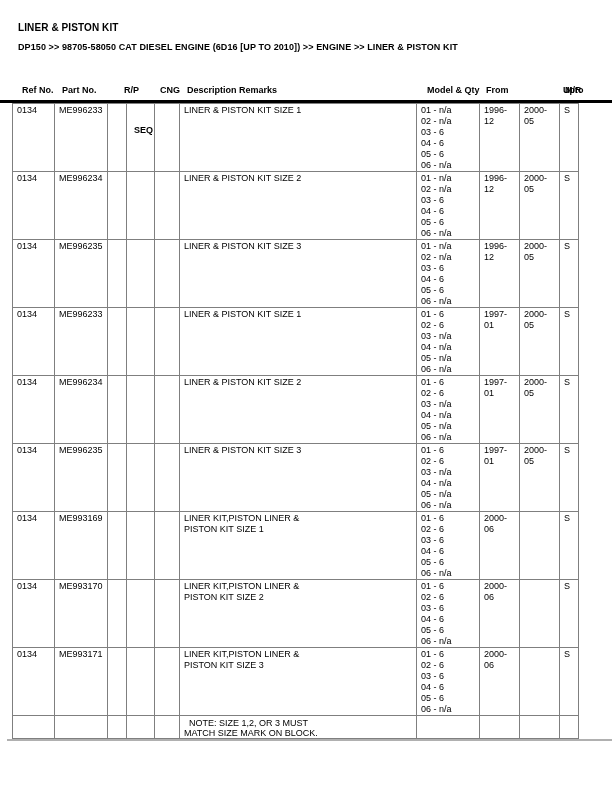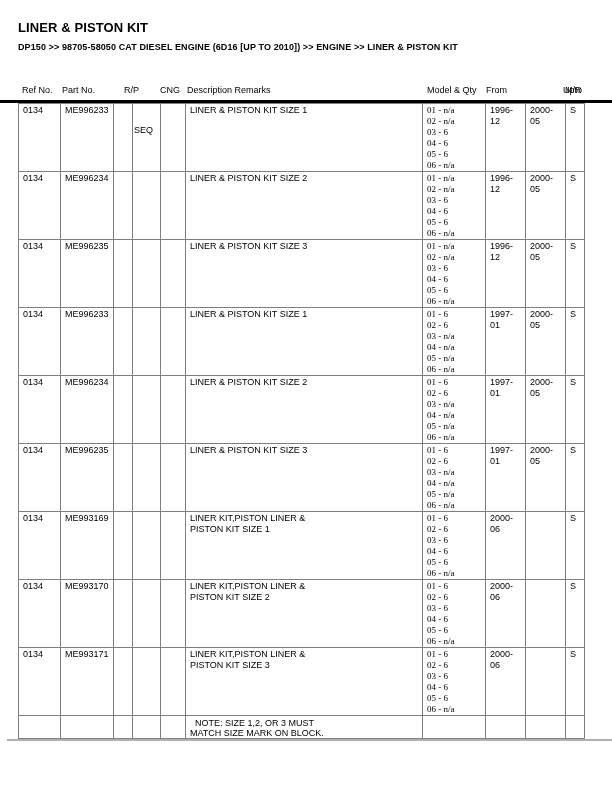--- a/index.html
+++ b/index.html
@@ -8,32 +8,32 @@
     width: 612px; height: 792px;
     font-family: "Liberation Sans", sans-serif;
     color: #000;
     position: relative;
     overflow: hidden;
   }
   .page { position: absolute; left: 0; top: 0; width: 612px; height: 792px; background: #fff; }
 
   .doc-title {
     position: absolute; left: 18px; top: 22px;
-    font-size: 13px; font-weight: bold; line-height: 11px;
+    font-size: 10px; font-weight: bold; line-height: 11px;
     letter-spacing: 0.1px; white-space: nowrap;
   }
   .breadcrumb {
     position: absolute; left: 18px; top: 42px;
     font-size: 9px; font-weight: bold; line-height: 11px;
     letter-spacing: 0.1px; white-space: nowrap; text-align: right;
   }
 
   .col-head {
     position: absolute; top: 85px;
-    font-size: 9px; font-weight: normal; line-height: 11px;
+    font-size: 9px; font-weight: bold; line-height: 11px;
     white-space: nowrap;
   }
   .h-ref   { left: 22px; }
   .h-part  { left: 62px; }
   .h-rp    { left: 112px; margin-left: 12px; }
   .h-seq   { left: 134px; margin-top: 40px; }
   .h-cng   { left: 160px; }
   .h-desc  { left: 187px; }
   .h-model { left: 427px; }
   .h-from  { left: 486px; }
@@ -43,38 +43,38 @@
   .header-rule {
     position: absolute; left: 0; top: 100px;
     width: 612px; height: 3px; background: #000;
   }
   .footer-rule {
     position: absolute; left: 7px; top: 739px;
     width: 605px; height: 2px; background: #b0b0b0;
   }
 
   table.parts {
-    position: absolute; left: 18px; top: 103px;
+    position: absolute; left: 12px; top: 103px;
     width: 566px;
     border-collapse: collapse;
     table-layout: fixed;
     padding-left: 44px;
   }
   table.parts td {
     border: 1px solid #7f7f7f;
     vertical-align: top;
     font-size: 9px;
     line-height: 11px;
     padding: 1px 2px 0 4px;
     overflow: hidden;
   }
   tr.data-row td { height: 67px; }
   tr.note-row td { height: 21px; margin-top: 44px; }
   td.c-ref  { padding-left: 5px; }
-  td.c-model{ padding-left: 5px; font-family: Liberation Serif, serif; }
+  td.c-model{ padding-left: 5px; }
   td.c-from { padding-left: 2px; }
   td.c-upto { padding-left: 2px; }
   td.c-desc, td.c-model { white-space: pre-wrap; }
   tr.note-row td.c-desc { line-height: 10px; padding-top: 2px; }
 </style>
 </head>
 <body>
 
 <div class="page">
 

